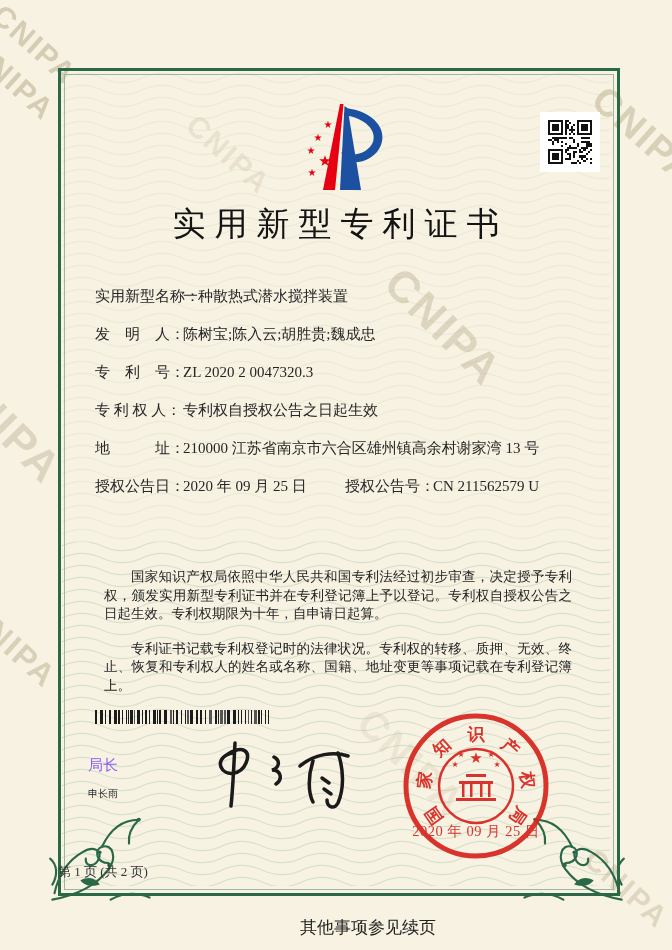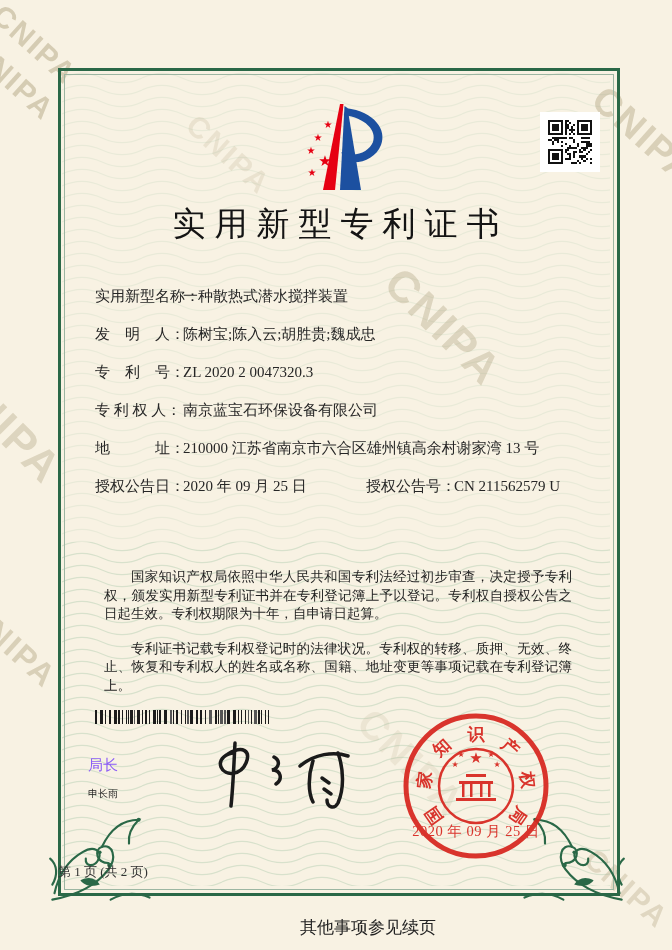--- a/index.html
+++ b/index.html
@@ -23,21 +23,21 @@
   .w8{left:380px;top:700px;font-size:40px;transform:rotate(45deg);opacity:.16;}
   .w9{left:600px;top:842px;font-size:30px;transform:rotate(42deg);opacity:.35;}
   .cert-no{position:absolute;left:84px;top:110px;font-size:14.5px;letter-spacing:1.5px;color:#2b2b2b;}
   .logo{position:absolute;left:283px;top:100px;}
   .qr{position:absolute;left:540px;top:112px;}
   .title{position:absolute;left:0;top:202px;width:672px;text-align:center;
          font-size:33px;font-weight:400;letter-spacing:9px;text-indent:9px;color:#141414;}
   .fields{position:absolute;left:95px;top:277px;font-size:15px;color:#262626;}
   .frow{height:38px;line-height:38px;position:relative;white-space:nowrap;}
   .flabel{display:inline-block;width:88px;white-space:pre;}
-  .grant2{position:absolute;left:250px;top:0;margin-left:21px;}
+  .grant2{position:absolute;left:250px;top:0;}
   .paras{position:absolute;left:88px;top:552px;width:500px;font-size:13.5px;line-height:18.6px;
          color:#1f1f1f;text-align:justify;}
   .paras p{margin:16px;text-indent:2em;}
   .barcode{position:absolute;left:95px;top:710px;}
   .seal{position:absolute;left:396px;top:706px;opacity:.93;}
   .sign-title{position:absolute;left:88px;top:756px;font-size:15px;color:#8b5cf6;
               font-family:Liberation Mono, monospace;}
   .sign-name{position:absolute;left:88px;top:787px;font-size:10px;color:#1c1c1c;
              font-family:"Liberation Sans",sans-serif;}
   .signature{position:absolute;left:188px;top:740px;}
@@ -226,21 +226,21 @@
     <div class="frow">
       <span class="flabel">实用新型名称：</span><span class="fvalue">一种散热式潜水搅拌装置</span>
     </div>
     <div class="frow">
       <span class="flabel">发　明　人：</span><span class="fvalue">陈树宝;陈入云;胡胜贵;魏成忠</span>
     </div>
     <div class="frow">
       <span class="flabel">专　利　号：</span><span class="fvalue">ZL 2020 2 0047320.3</span>
     </div>
     <div class="frow">
-      <span class="flabel">专 利 权 人：</span><span class="fvalue">南京蓝宝石环保设备有限公司</span>
+      <span class="flabel">专 利 权 人：</span><span class="fvalue">专利权自授权公告之日起生效</span>
     </div>
     <div class="frow">
       <span class="flabel">地　　　址：</span><span class="fvalue">210000 江苏省南京市六合区雄州镇高余村谢家湾 13 号</span>
     </div>
     <div class="frow">
       <span class="flabel">授权公告日：</span><span class="fvalue">2020 年 09 月 25 日</span>
       <span class="grant2">
         <span class="flabel">授权公告号：</span><span class="fvalue">CN 211562579 U</span>
       </span>
     </div>

